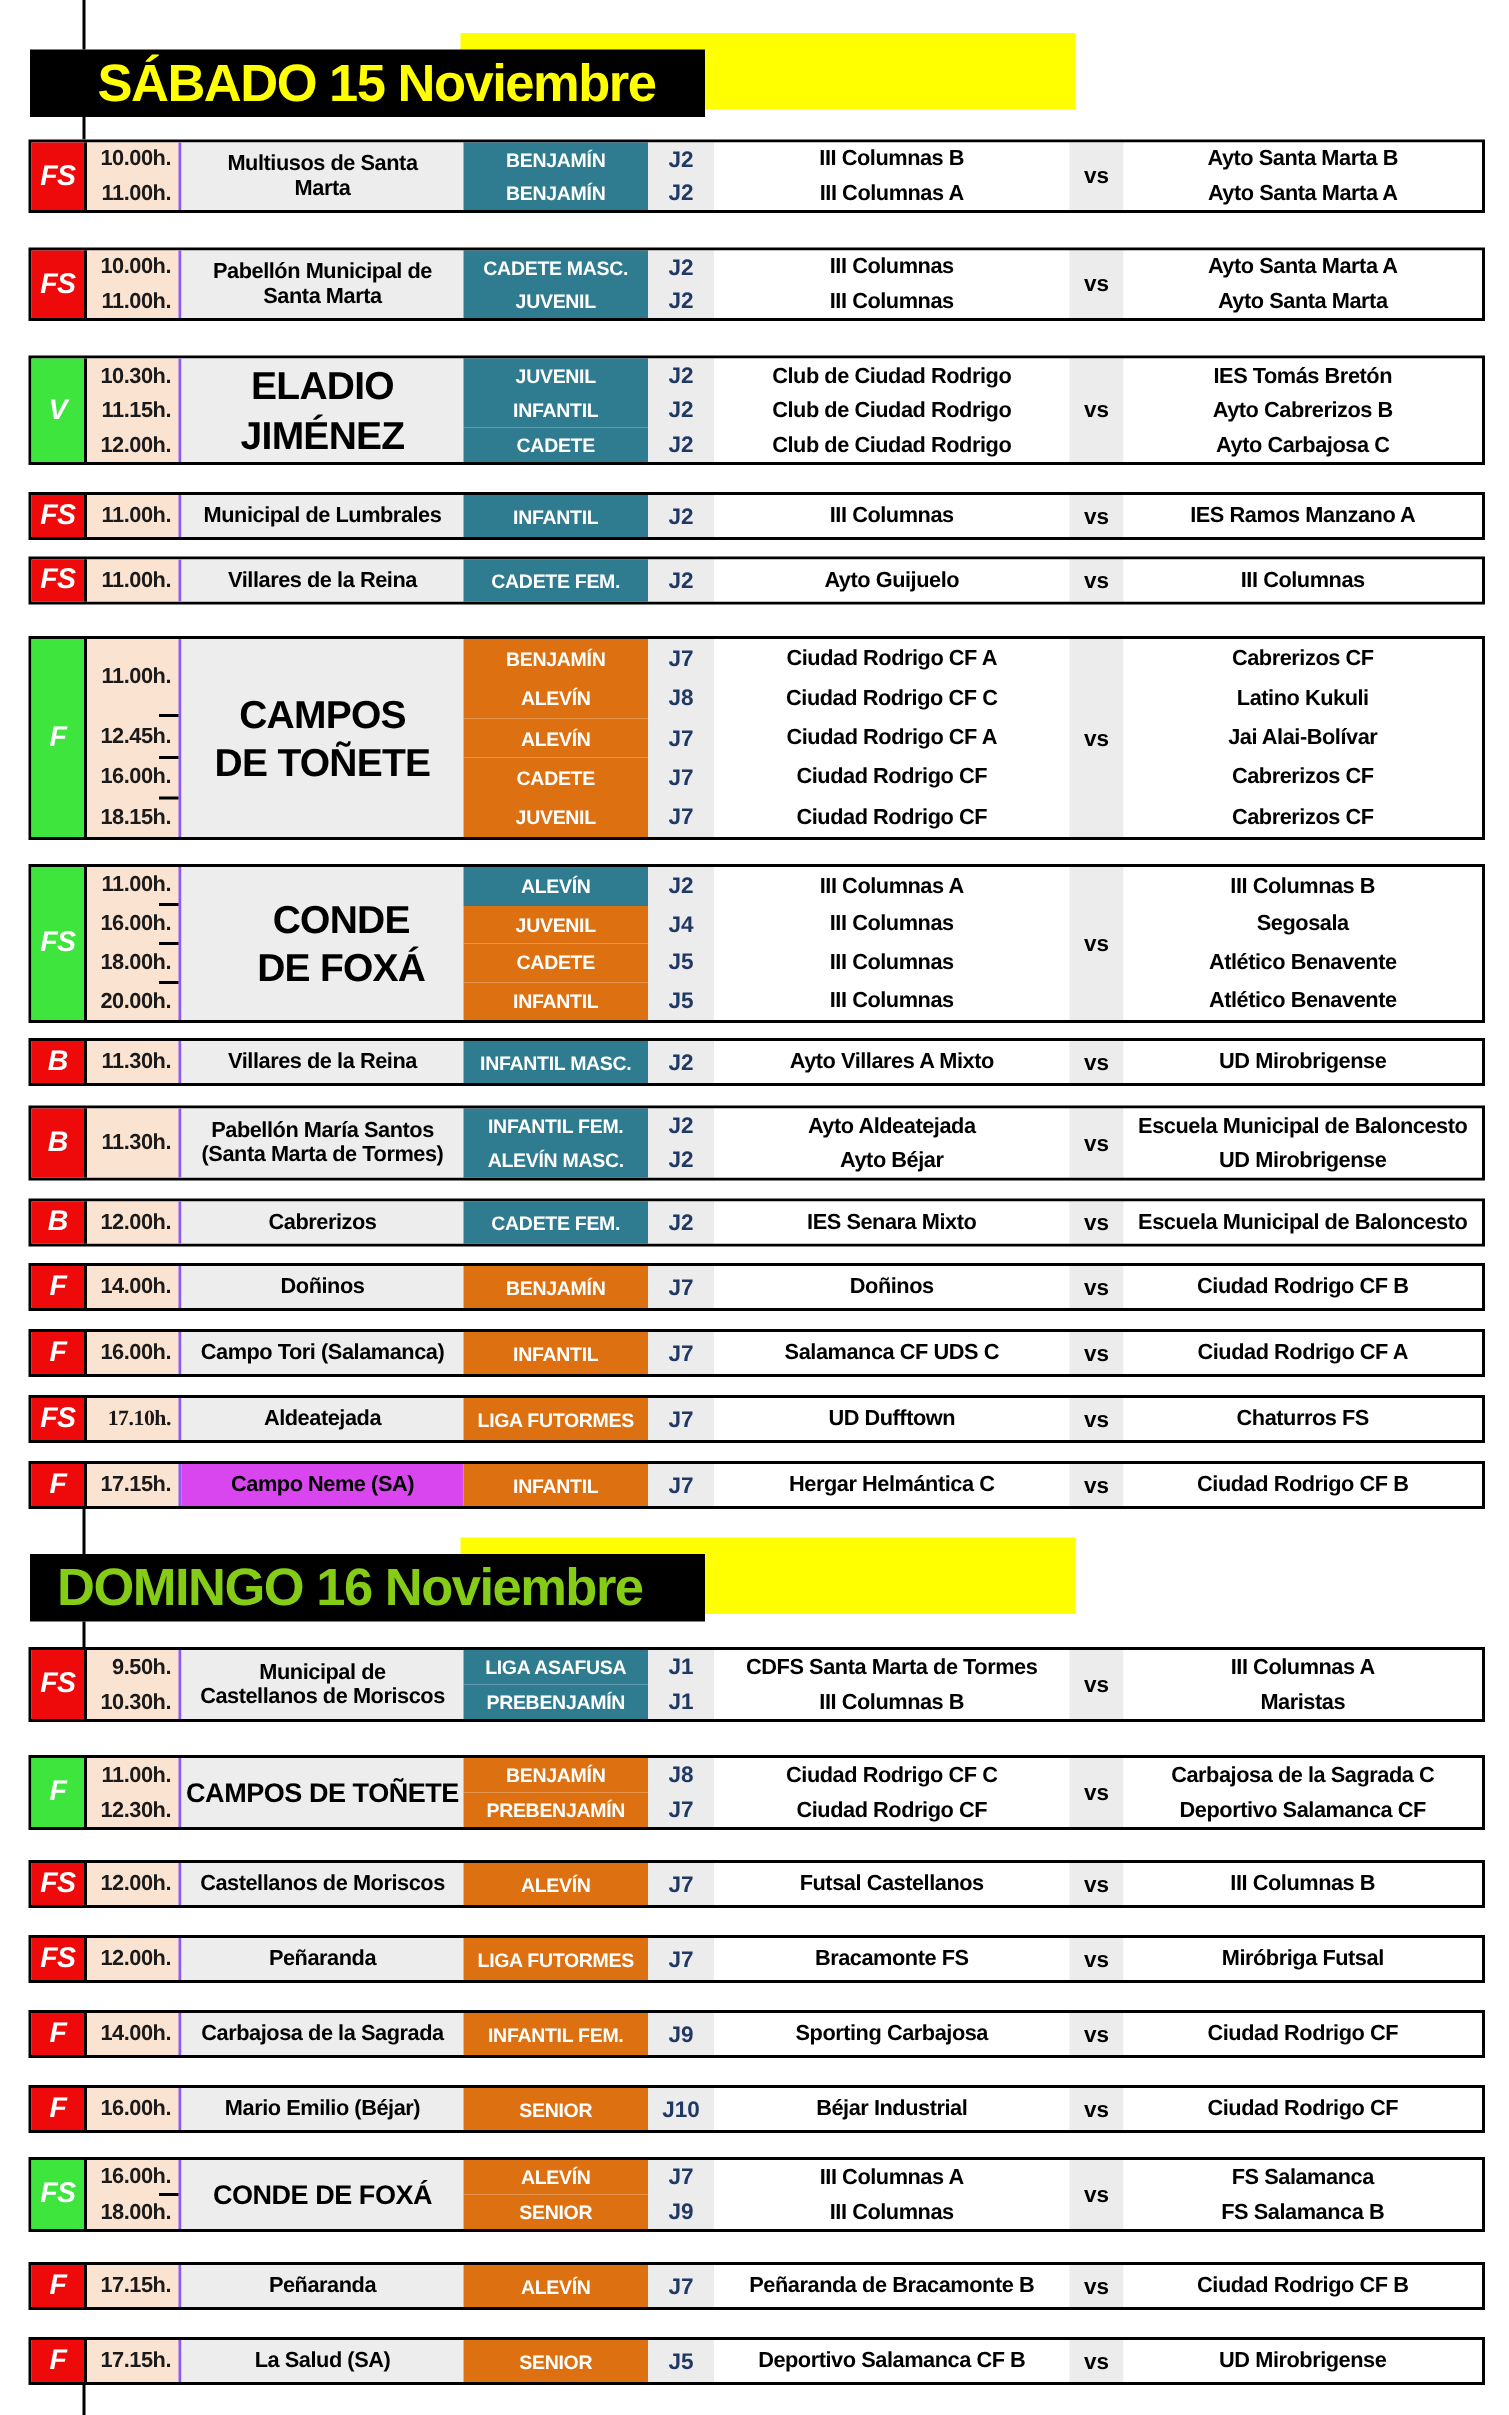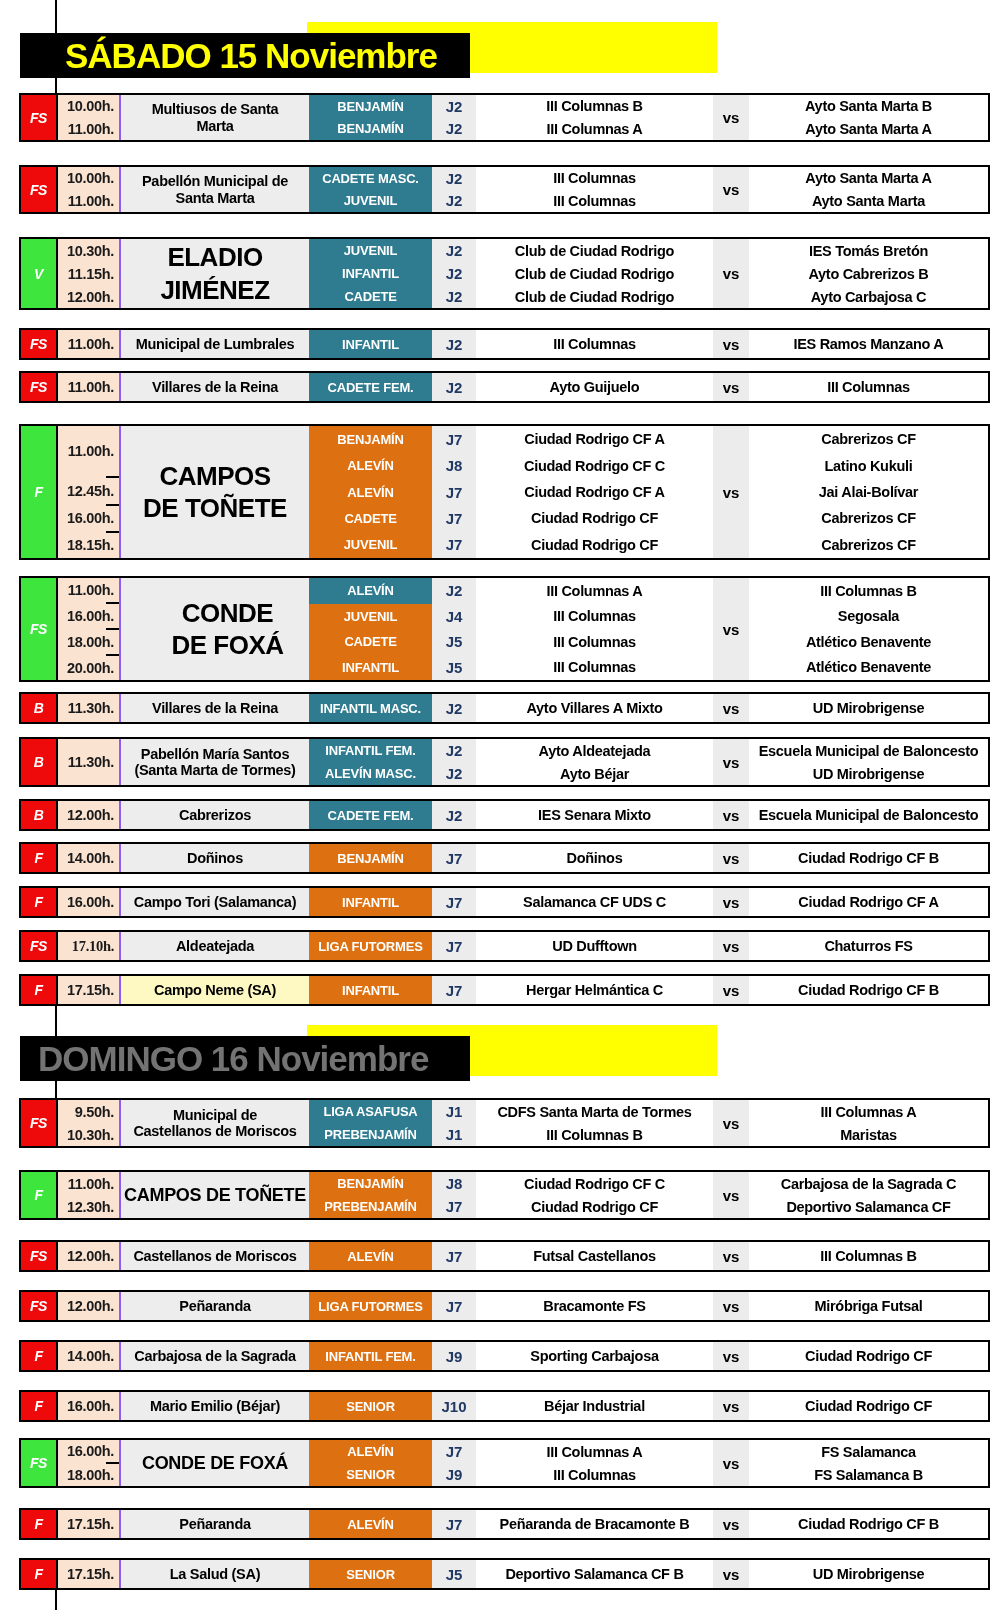--- a/index.html
+++ b/index.html
@@ -9,21 +9,21 @@
   .vrule{position:absolute;left:55px;width:2px;background:#000;}
 
   .hl{position:absolute;}
   .bar{position:absolute;background:#000;display:flex;align-items:center;}
   .bar .title{font-weight:bold;font-size:35px;letter-spacing:-1px;white-space:nowrap;line-height:1;}
 
   .row{position:absolute;left:19px;width:971px;box-sizing:border-box;border:2px solid #000;
        display:grid;grid-template-columns:37px 63px 188px 123px 44px 237px 36px 1fr;background:#fff;}
 
   .badge{border-right:2px solid #000;display:flex;align-items:center;justify-content:center;
-         color:#fff;font-weight:bold;font-style:italic;font-size:14px;letter-spacing:-0.5px;}
+         color:#fff;font-weight:bold;font-style:italic;font-size:19px;letter-spacing:-0.5px;}
 
   .time{border-right:2px solid #8b5cf6;display:flex;flex-direction:column;padding-left:48px;}
   .time .t{display:flex;align-items:center;justify-content:flex-end;padding-right:5px;
            font-weight:bold;font-size:14.5px;color:#1a1a1a;letter-spacing:-0.3px;white-space:nowrap;}
   .time.div .t:not(:last-child){border-bottom:2px solid #000;}
 
   .venue{display:flex;align-items:center;justify-content:center;text-align:center;font-weight:bold;
          color:#000;white-space:pre-line;line-height:1.12;letter-spacing:-0.3px;padding:0 3px;}
   .venue.normal{font-size:14.5px;}
   .venue.medium{font-size:18px;}
@@ -377,38 +377,38 @@
       <span class="vs" style="background: rgb(236, 236, 236);">vs</span>
       <div class="teams">
         <span class="tm">Chaturros FS</span>
       </div>
     </div>
     <div class="row" style="top: 974px; height: 32px;">
       <span class="badge" style="background: rgb(238, 10, 10);">F</span>
       <div class="time" style="background: rgb(251, 227, 209);">
         <span class="t" style="flex: 1 1 0%;">17.15h.</span>
       </div>
-      <div class="venue normal" style="background: #fef9c3;">Campo Neme (SA)</div>
+      <div class="venue normal" style="background: #d946ef;">Campo Neme (SA)</div>
       <div class="cats">
         <span class="c" style="background: rgb(221, 112, 17);">INFANTIL</span>
       </div>
       <div class="jcol" style="background: rgb(236, 236, 236);">
         <span class="j" style="color: rgb(32, 56, 100);">J7</span>
       </div>
       <div class="teams">
         <span class="tm">Hergar Helmántica C</span>
       </div>
       <span class="vs" style="background: rgb(236, 236, 236);">vs</span>
       <div class="teams">
         <span class="tm">Ciudad Rodrigo CF B</span>
       </div>
     </div>
     <div class="hl" style="left: 307px; top: 1025px; width: 410px; height: 51px; background: rgb(255, 255, 0);"></div>
     <div class="bar" style="left: 20px; top: 1036px; width: 450px; height: 45px; padding-left: 18px; box-sizing: border-box;">
-      <span class="title" style="color: #737373;">DOMINGO 16 Noviembre</span>
+      <span class="title" style="color: #84cc16;">DOMINGO 16 Noviembre</span>
     </div>
     <div class="row" style="top: 1098px; height: 50px;">
       <span class="badge" style="background: rgb(238, 10, 10);">FS</span>
       <div class="time" style="background: rgb(251, 227, 209);">
         <span class="t" style="flex: 1 1 0%;">9.50h.</span>
         <span class="t" style="flex: 1 1 0%;">10.30h.</span>
       </div>
       <div class="venue normal" style="background: rgb(237, 237, 237);">Municipal de
 Castellanos de Moriscos</div>
       <div class="cats">

